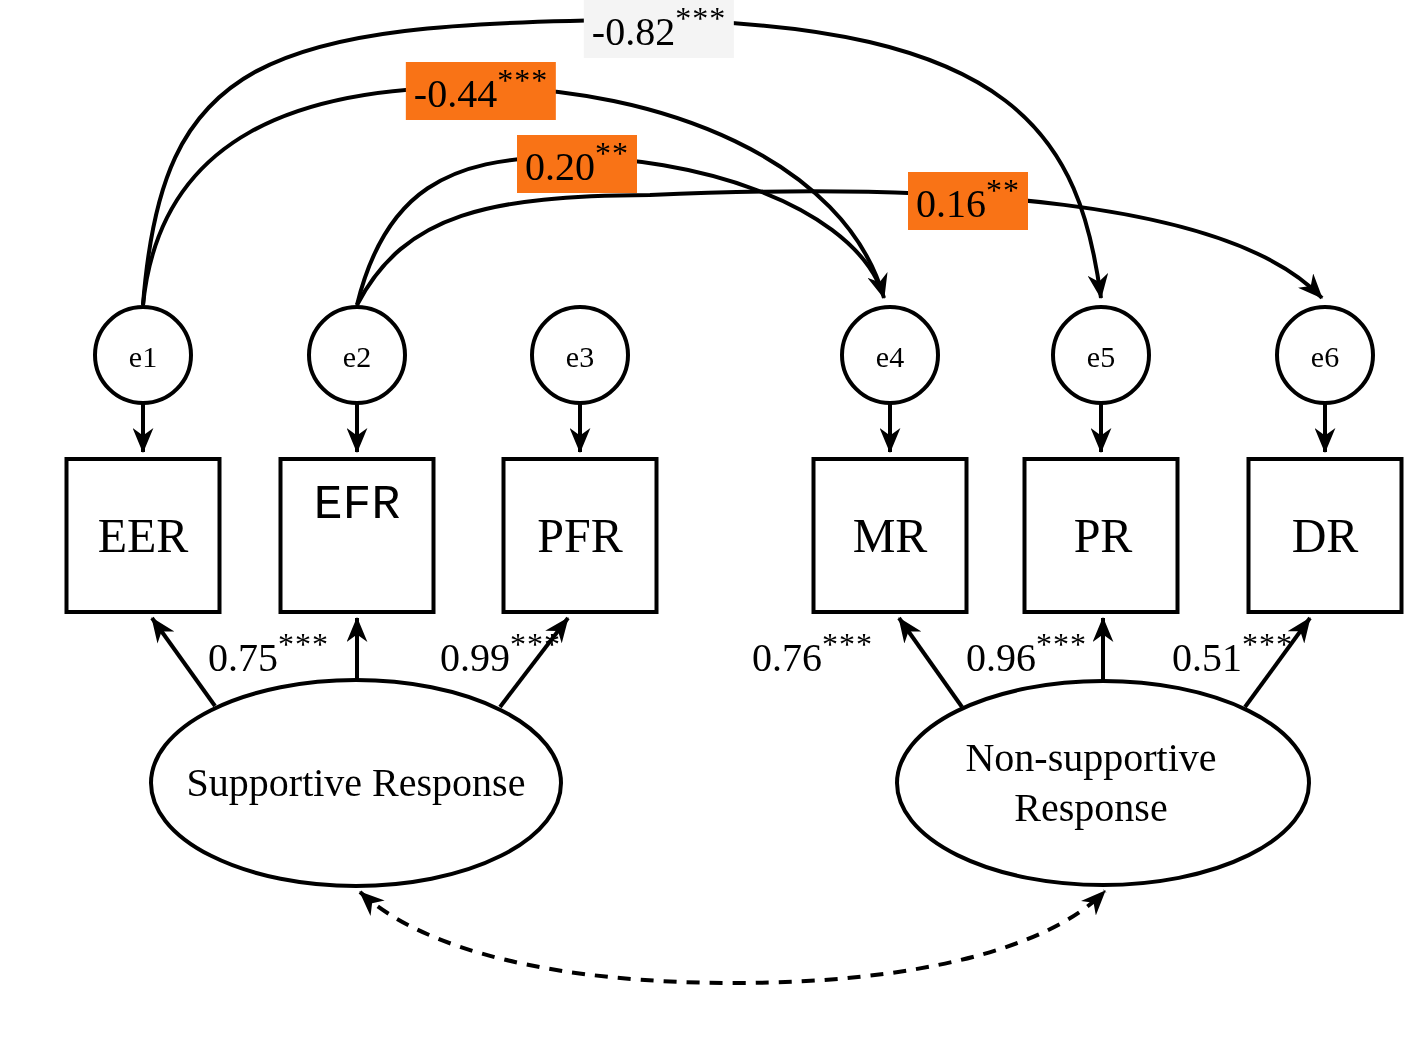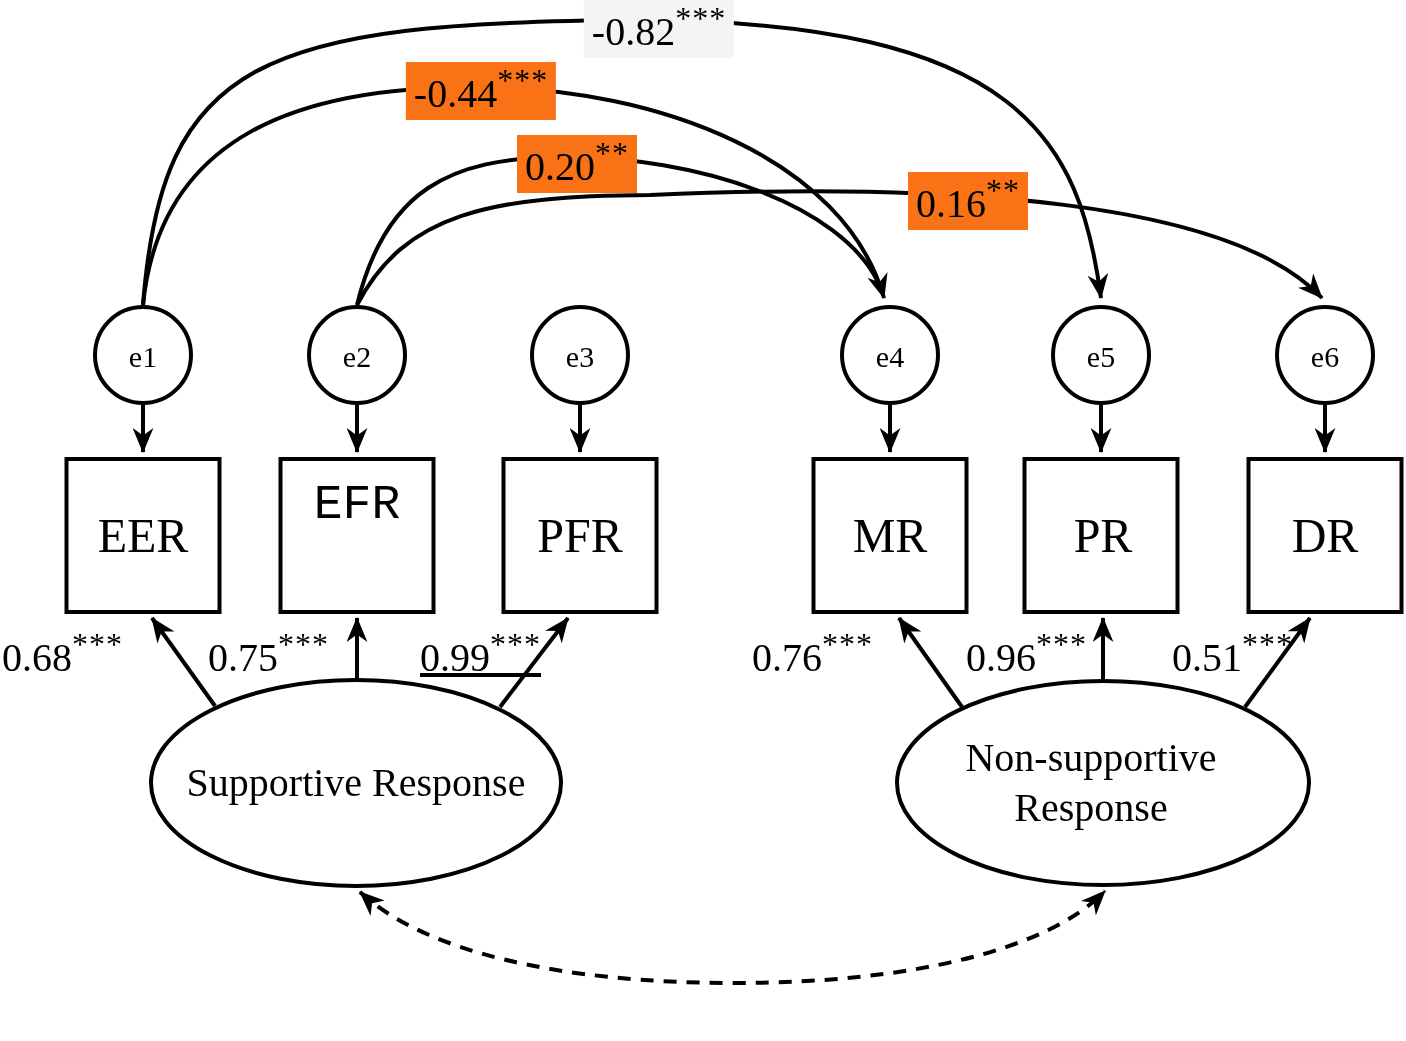--- a/index.html
+++ b/index.html
@@ -98,27 +98,24 @@
   <div class="lbl node-lbl center" style="left:1101px;top:357px;">e5</div>
   <div class="lbl node-lbl center" style="left:1325px;top:357px;">e6</div>
 
   <div class="lbl box-lbl center" style="left:143px;top:536px;">EER</div>
   <div class="lbl box-lbl center" style="left:357px;top:505px;font-family:Liberation Mono, monospace;">EFR</div>
   <div class="lbl box-lbl center" style="left:580px;top:536px;">PFR</div>
   <div class="lbl box-lbl center" style="left:890px;top:536px;">MR</div>
   <div class="lbl box-lbl center" style="left:1103px;top:536px;">PR</div>
   <div class="lbl box-lbl center" style="left:1325px;top:536px;">DR</div>
 
-  <div class="lbl num" style="left:2px;top:628px;">
-    <span>0.68</span><span class="sig">***</span>
-  </div>
   <div class="lbl num" style="left:208px;top:628px;">
     <span>0.75</span><span class="sig">***</span>
   </div>
-  <div class="lbl num" style="left:420px;top:628px;text-decoration:underline;">
+  <div class="lbl num" style="left:440px;top:628px;">
     <span>0.99</span><span class="sig">***</span>
   </div>
   <div class="lbl num" style="left:752px;top:628px;">
     <span>0.76</span><span class="sig">***</span>
   </div>
   <div class="lbl num" style="left:966px;top:628px;">
     <span>0.96</span><span class="sig">***</span>
   </div>
   <div class="lbl num" style="left:1172px;top:628px;text-align:right;">
     <span>0.51</span><span class="sig">***</span>

